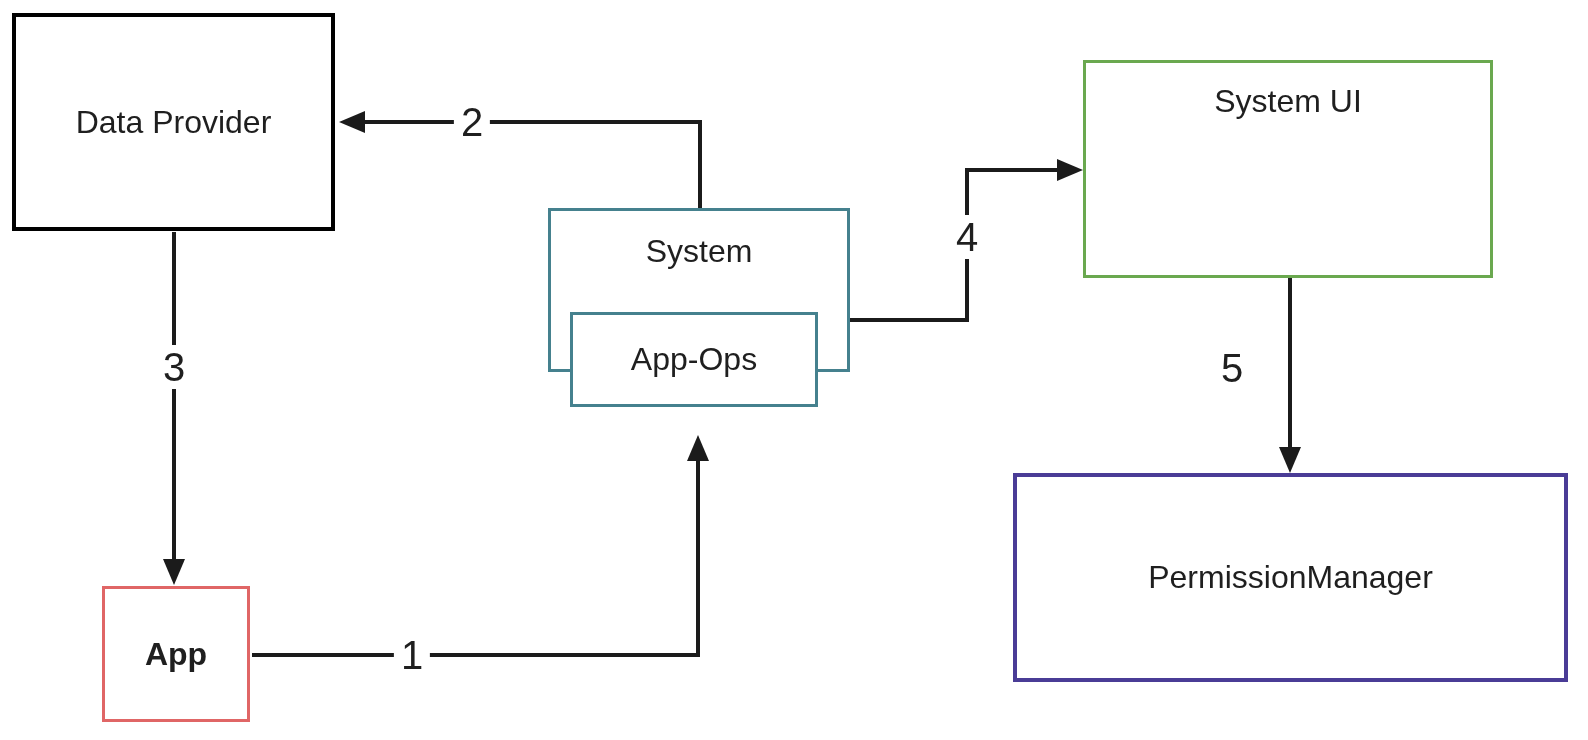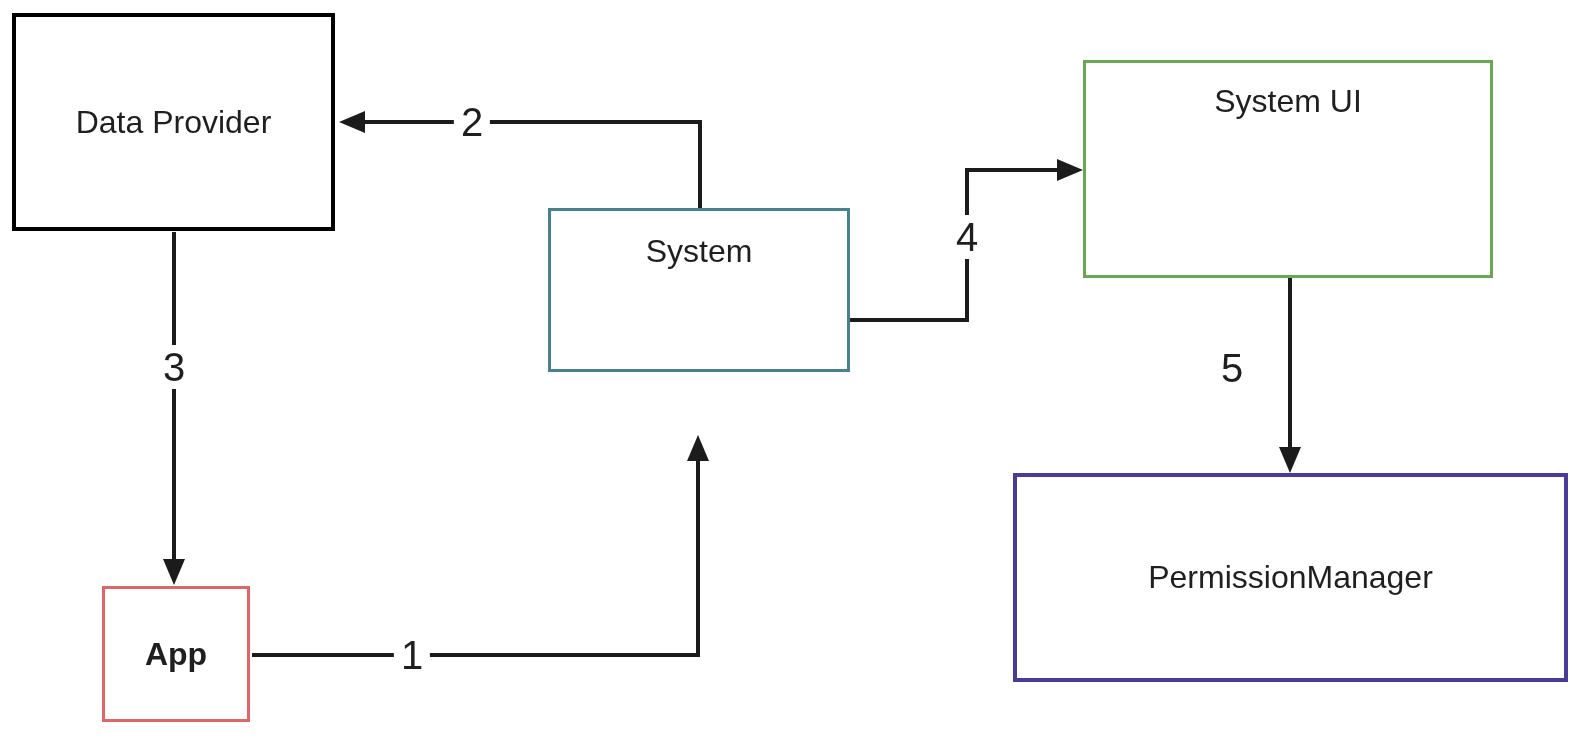--- a/index.html
+++ b/index.html
@@ -124,20 +124,23 @@
     <polyline class="arrow-line" points="1290,278 1290,450"></polyline>
     <polygon class="arrow-head" points="1290,473 1279,447 1301,447"></polygon>
   </svg>
 
   <div class="box center box-data-provider">
     <span>Data Provider</span>
   </div>
 
   <div class="box top-label box-system">
     <span>System</span>
+    <div class="box center box-app-ops">
+      <span>App-Ops</span>
+    </div>
   </div>
 
   <div class="box top-label box-system-ui">
     <span>System UI</span>
   </div>
 
   <div class="box center box-permission-manager">
     <span>PermissionManager</span>
   </div>
 

